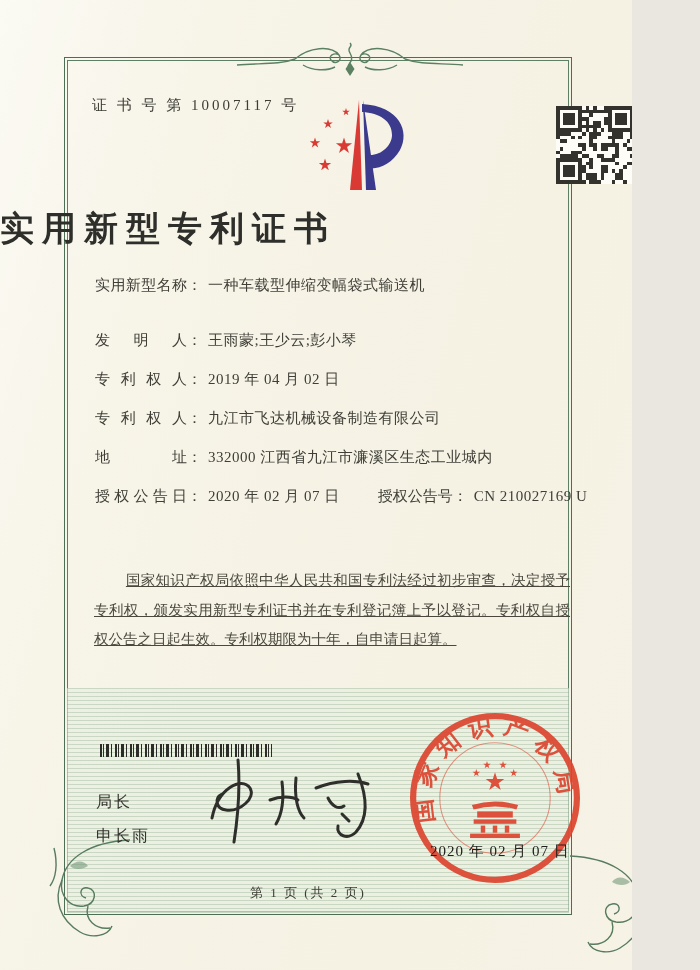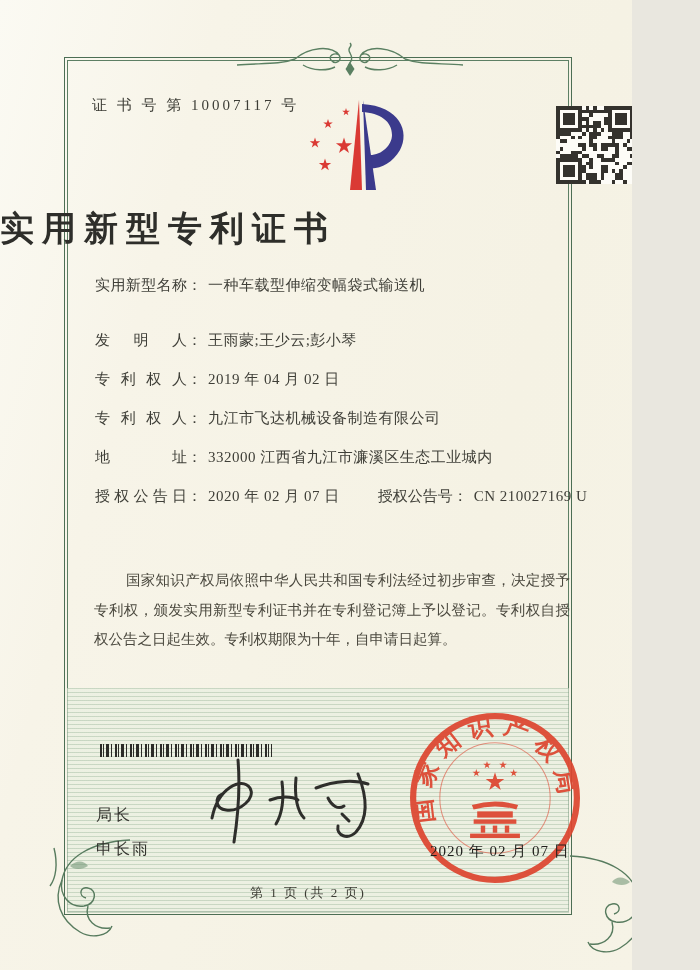--- a/index.html
+++ b/index.html
@@ -43,36 +43,35 @@
   .field-row.first{margin-bottom:31px;}
   .flabel{
     display:inline-block;width:92px;vertical-align:bottom;
     text-align:justify;text-align-last:justify;-moz-text-align-last:justify;
   }
   .fcolon{display:inline-block;margin-right:6px;}
   .fvalue{letter-spacing:.5px;}
   .grant-gap{display:inline-block;width:38px;}
   .body-text{
     position:absolute;left:94px;right:62px;top:566px;
-    font-size:14.5px;line-height:29.5px;color:#4a483e;text-align:justify;
+    font-size:14.5px;line-height:29.5px;color:#4a483e;text-align:justify;text-decoration:underline;
   }
   .body-text p{margin:0;text-indent:2.2em;}
   .barcode{
     position:absolute;left:100px;top:744px;width:172px;height:13px;
     background:repeating-linear-gradient(90deg,
       #2c2c28 0 2px, transparent 2px 3px,
       #2c2c28 3px 4px, transparent 4px 6px,
       #2c2c28 6px 9px, transparent 9px 11px,
       #2c2c28 11px 12px, transparent 12px 15px);
   }
   .signoff{
     position:absolute;left:96px;top:785px;
     font-size:16px;line-height:34px;color:#33332e;letter-spacing:2px;
     font-family:"Liberation Sans","DejaVu Sans",sans-serif;
-    margin-top:13px;
   }
   .signature{position:absolute;left:198px;top:754px;width:185px;height:98px;}
   .seal{position:absolute;left:406px;top:709px;width:178px;height:178px;opacity:.93;}
   .seal-date{
     position:absolute;left:430px;top:842px;
     font-size:15px;letter-spacing:1px;color:#1f1f1c;z-index:5;
   }
   .page-info{
     position:absolute;left:0;right:16px;top:884px;text-align:center;
     font-size:13px;letter-spacing:2px;color:#3c3c34;

